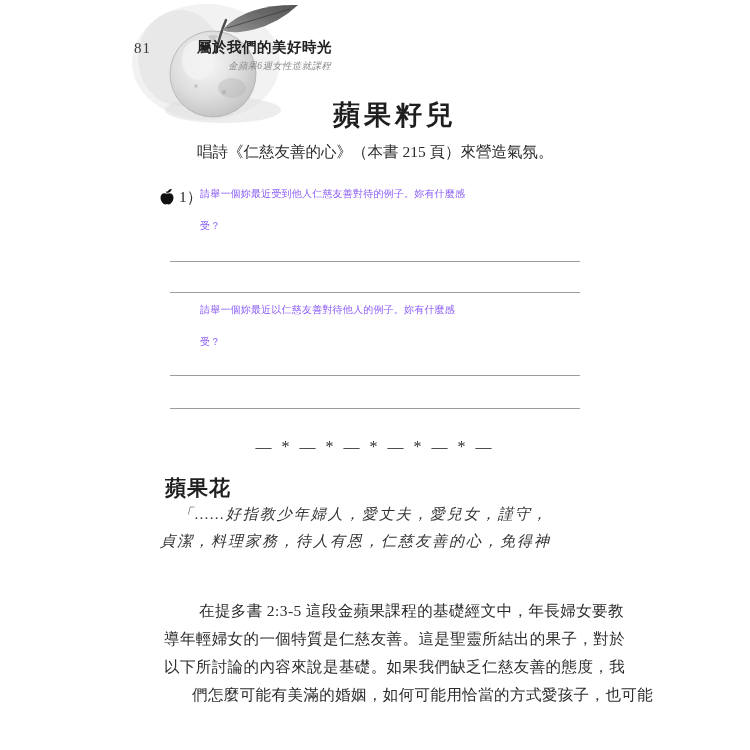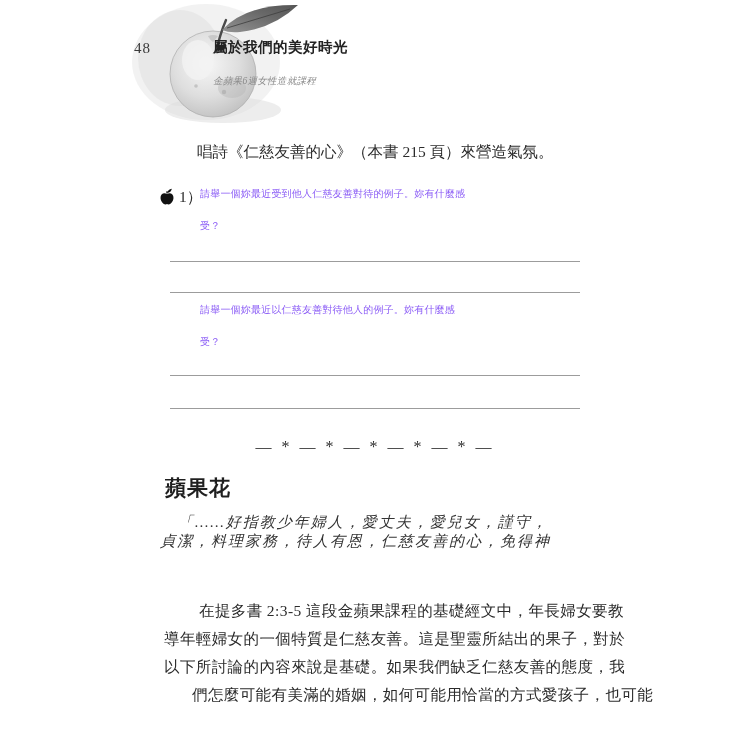--- a/index.html
+++ b/index.html
@@ -12,28 +12,28 @@
   }
   .page{position:relative;width:750px;height:750px;background:#fff;}
 
   .illustration{position:absolute;left:128px;top:0;width:212px;height:125px;}
 
   .page-number{
     position:absolute;left:134px;top:40px;
     font-size:15px;color:#3a3a3a;letter-spacing:1px;
   }
 
-  .header-block{position:absolute;left:213px;top:38px;width:134px;text-align:left;}
+  .header-block{position:absolute;left:197px;top:38px;width:134px;text-align:left;}
   .header-title{
     font-size:14.5px;font-weight:bold;color:#222;
     white-space:nowrap;letter-spacing:0.5px;
   }
   .header-subtitle{
     font-size:9.5px;color:#8a8a8a;font-style:italic;
-    white-space:nowrap;margin-top:18px;letter-spacing:0.3px;
+    white-space:nowrap;text-align:right;margin-top:3px;letter-spacing:0.3px;
   }
 
   .main-title{
     position:absolute;left:185px;top:97px;width:420px;
     text-align:center;font-size:27px;font-weight:bold;color:#1e1e1e;
     letter-spacing:4px;white-space:nowrap;
   }
 
   .intro-line{
     position:absolute;left:197px;top:142px;
@@ -98,27 +98,28 @@
     <ellipse cx="70" cy="60" rx="16" ry="20" fill="#f3f3f3" opacity="0.8"></ellipse>
     <ellipse cx="104" cy="88" rx="14" ry="10" fill="#b4b4b4" opacity="0.4"></ellipse>
     <path d="M80,36 Q85,34 90,36 Q87,40 85,42 Q82,40 80,36 Z" fill="#c2c2c2" opacity="0.8"></path>
     <path d="M88,52 Q92,34 98,20" fill="none" stroke="#4a4a4a" stroke-width="2.4" stroke-linecap="round"></path>
     <path d="M94,30 Q118,4 170,5 Q146,28 112,32 Q101,33 94,30 Z" fill="url(#leafGrad)" opacity="0.95"></path>
     <path d="M99,28 L162,9" stroke="#3e3e3e" stroke-width="1" opacity="0.8"></path>
     <circle cx="96" cy="92" r="2.2" fill="#a8a8a8" opacity="0.6"></circle>
     <circle cx="68" cy="86" r="1.8" fill="#aeaeae" opacity="0.6"></circle>
   </svg>
 
-  <div class="page-number">48</div>
+  <div class="page-number">81</div>
 
   <div class="header-block">
     <div class="header-title">屬於我們的美好時光</div>
     <div class="header-subtitle">金蘋果6週女性造就課程</div>
   </div>
 
+  <div class="main-title">蘋果籽兒</div>
 
   <div class="intro-line">唱詩《仁慈友善的心》（本書 215 頁）來營造氣氛。</div>
 
   <svg class="q-icon" viewBox="0 0 20 20" xmlns="http://www.w3.org/2000/svg" aria-hidden="true">
     <path d="M10,6.6 C6.2,4.4 2.6,7.2 2.8,11 C3,15 6.2,18.4 8.4,18.2 C9.2,18.1 9.6,17.7 10,17.7 C10.4,17.7 10.8,18.1 11.6,18.2 C13.8,18.4 17,15 17.2,11 C17.4,7.2 13.8,4.4 10,6.6 Z" fill="#111"></path>
     <path d="M10,6.2 L10,3.6" stroke="#111" stroke-width="1.4"></path>
     <path d="M10.2,5.6 Q10.8,1.6 15.4,0.8 Q14.6,4.8 10.2,5.6 Z" fill="#111"></path>
   </svg>
   <div class="q-number">1）</div>
   <div class="q-text" style="left:200px;top:187px;">請舉一個妳最近受到他人仁慈友善對待的例子。妳有什麼感</div>
@@ -130,21 +131,21 @@
   <div class="q-text" style="left:200px;top:303px;">請舉一個妳最近以仁慈友善對待他人的例子。妳有什麼感</div>
   <div class="q-text" style="left:200px;top:335px;">受？</div>
 
   <div class="answer-line" style="top:375px;"></div>
   <div class="answer-line" style="top:408px;"></div>
 
   <div class="divider">— * — * — * — * — * —</div>
 
   <div class="section-heading">蘋果花</div>
 
-  <div class="quote-line" style="left:178px;top:505px;margin-top:8px;">「……好指教少年婦人，愛丈夫，愛兒女，謹守，</div>
+  <div class="quote-line" style="left:178px;top:505px;">「……好指教少年婦人，愛丈夫，愛兒女，謹守，</div>
   <div class="quote-line" style="left:160px;top:532px;">貞潔，料理家務，待人有恩，仁慈友善的心，免得神</div>
 
   <div class="para-line" style="left:199px;top:601px;">在提多書 2:3-5 這段金蘋果課程的基礎經文中，年長婦女要教</div>
   <div class="para-line" style="left:164px;top:629px;">導年輕婦女的一個特質是仁慈友善。這是聖靈所結出的果子，對於</div>
   <div class="para-line" style="left:164px;top:657px;">以下所討論的內容來說是基礎。如果我們缺乏仁慈友善的態度，我</div>
   <div class="para-line" style="left:164px;top:685px;margin-left:28px;">們怎麼可能有美滿的婚姻，如何可能用恰當的方式愛孩子，也可能</div>
 
 </div>
 
 </body></html>

